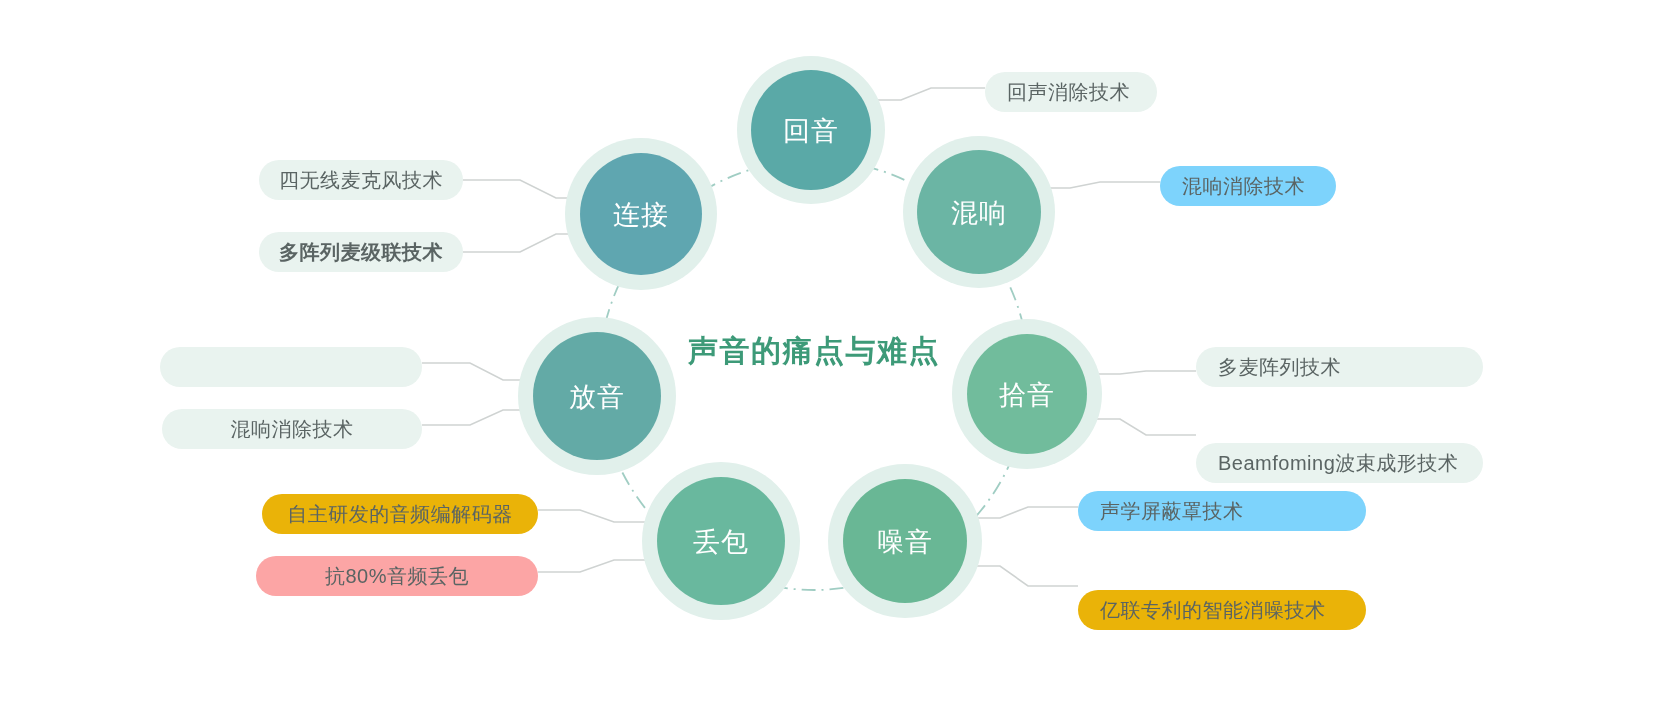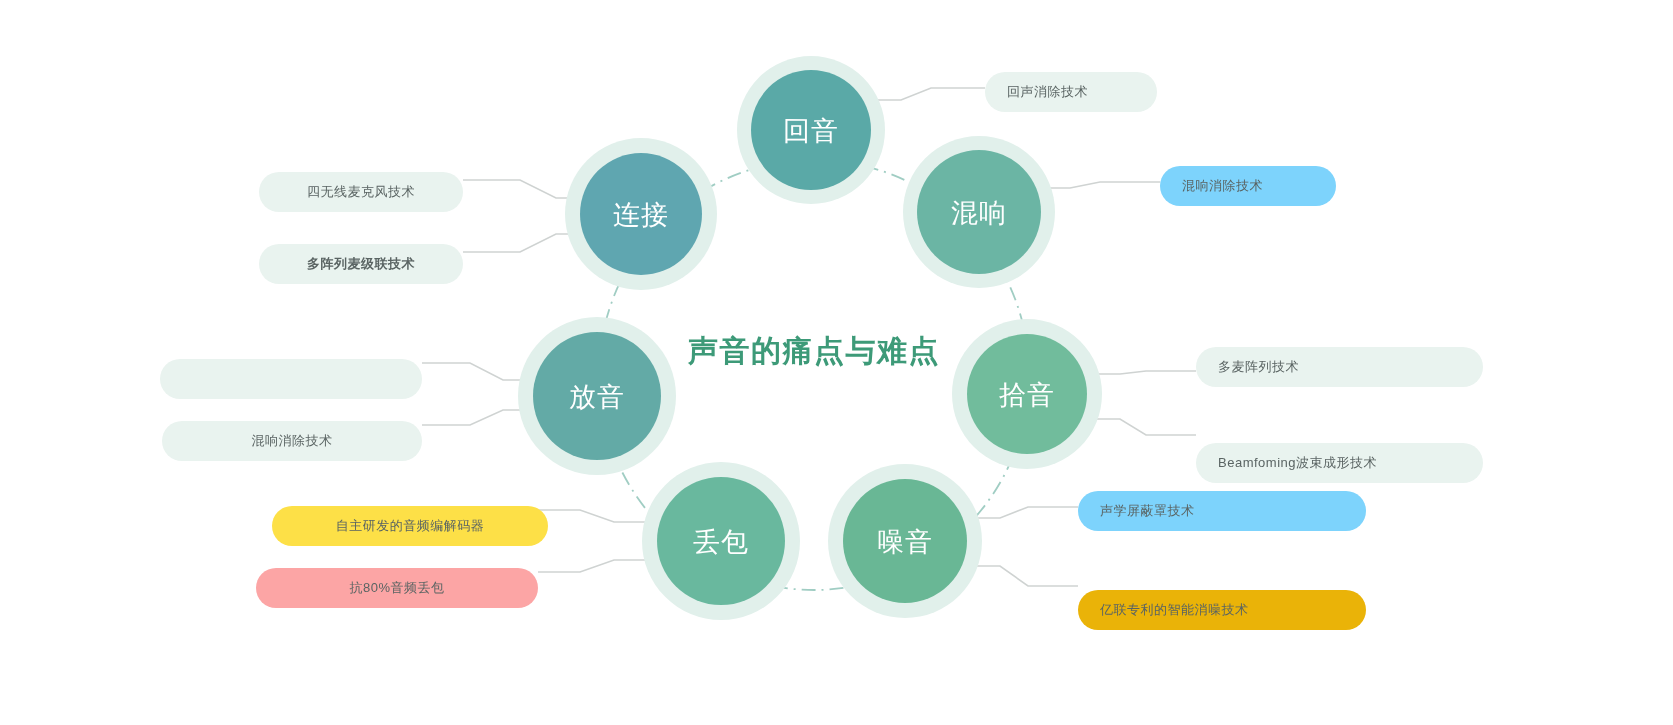--- a/index.html
+++ b/index.html
@@ -55,27 +55,26 @@
   }
   .pill {
     position: absolute;
     box-sizing: border-box;
     background: #e9f3ef;
     border-radius: 999px;
     height: 40px;
     display: flex;
     align-items: center;
     color: #5a6463;
-    font-size: 13px;
+    font-size: 20px;
     white-space: nowrap;
     letter-spacing: 0.5px;
   }
   .pill.left {
     justify-content: center;
-    margin-top: 12px;
   }
   .pill.right {
     justify-content: flex-start;
     padding-left: 22px;
   }
   .pill.empty {
     background: #eaf3ef;
   }
 </style>
 </head>
@@ -141,21 +140,21 @@
     <text class="center-title" id="center-title" x="814" y="350">声音的痛点与难点</text>
   </svg>
 
   <div id="pill-layer">
       <div class="pill right" style="left: 985px; top: 72px; width: 172px; background: rgb(233, 243, 239);">回声消除技术</div>
       <div class="pill right" style="left: 1160px; top: 166px; width: 176px; background: #7dd3fc;">混响消除技术</div>
       <div class="pill right" style="left: 1196px; top: 347px; width: 287px; background: rgb(233, 243, 239);">多麦阵列技术</div>
       <div class="pill right" style="left: 1196px; top: 419px; width: 287px; background: rgb(233, 243, 239); margin-top: 24px;">Beamfoming波束成形技术</div>
       <div class="pill right" style="left: 1078px; top: 491px; width: 288px; background: #7dd3fc;">声学屏蔽罩技术</div>
       <div class="pill right" style="left: 1078px; top: 590px; width: 288px; background: #eab308;">亿联专利的智能消噪技术</div>
-      <div class="pill left" style="left: 272px; top: 494px; width: 276px; background: #fde047; text-align: right;">自主研发的音频编解码器</div>
+      <div class="pill left" style="left: 262px; top: 494px; width: 276px; background: #eab308; text-align: right;">自主研发的音频编解码器</div>
       <div class="pill left" style="left: 256px; top: 556px; width: 282px; background: #fca5a5;">抗80%音频丢包</div>
       <div class="pill left empty" style="left: 160px; top: 347px; width: 262px; background: rgb(233, 243, 239);"></div>
       <div class="pill left" style="left: 162px; top: 409px; width: 260px; background: rgb(233, 243, 239);">混响消除技术</div>
       <div class="pill left" style="left: 259px; top: 160px; width: 204px; background: rgb(233, 243, 239);">四无线麦克风技术</div>
       <div class="pill left" style="left: 259px; top: 232px; width: 204px; background: rgb(233, 243, 239); font-weight: bold;">多阵列麦级联技术</div>
     </div>
 
 </div>
 
 </body></html>

